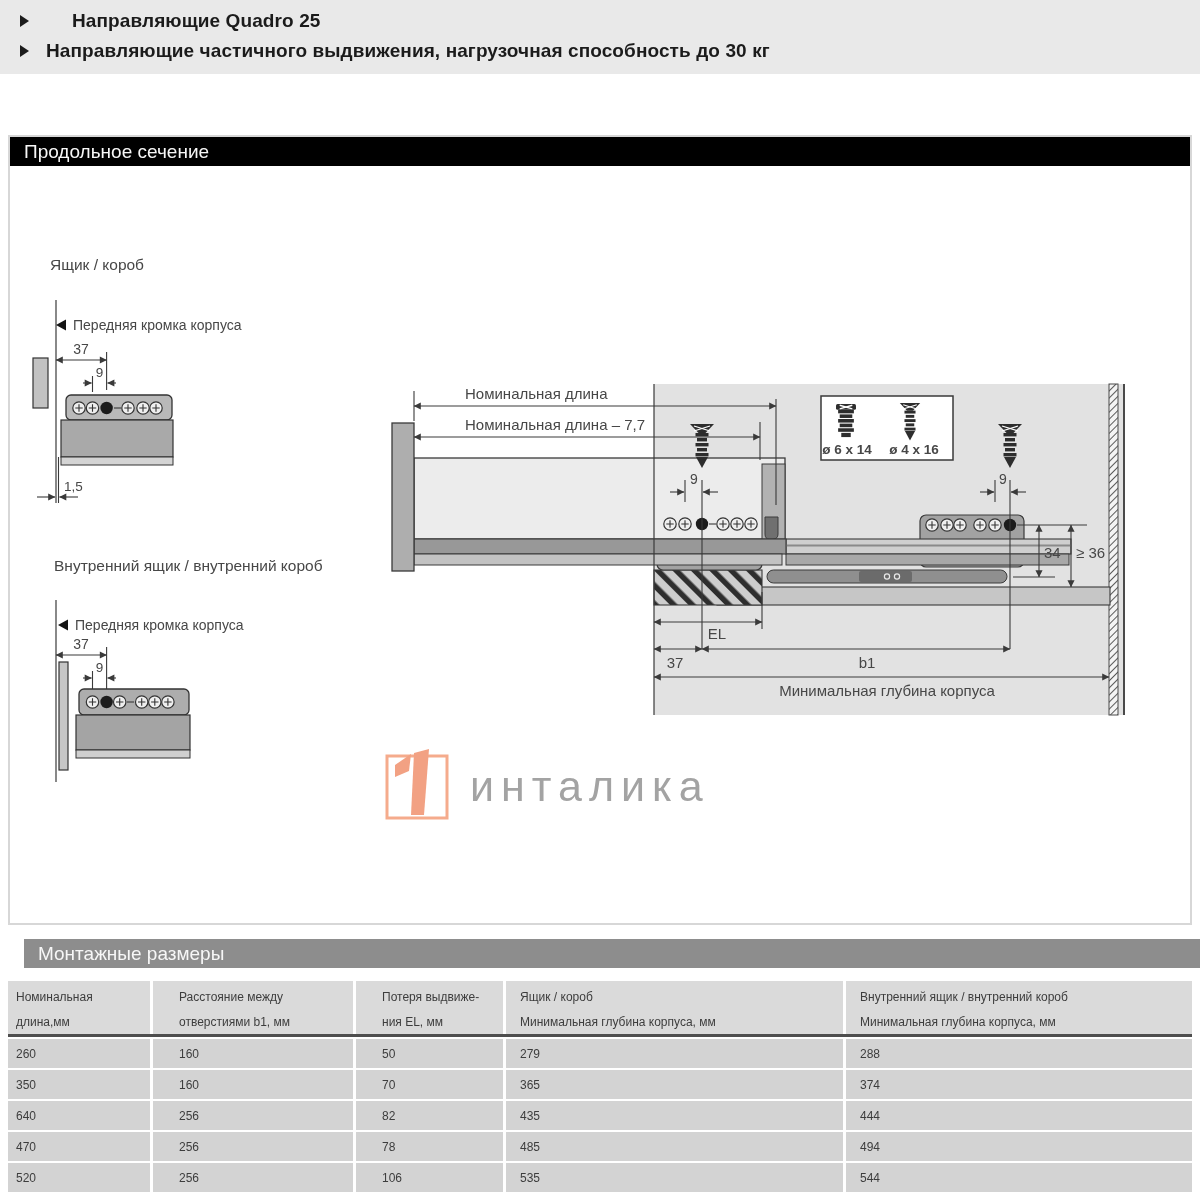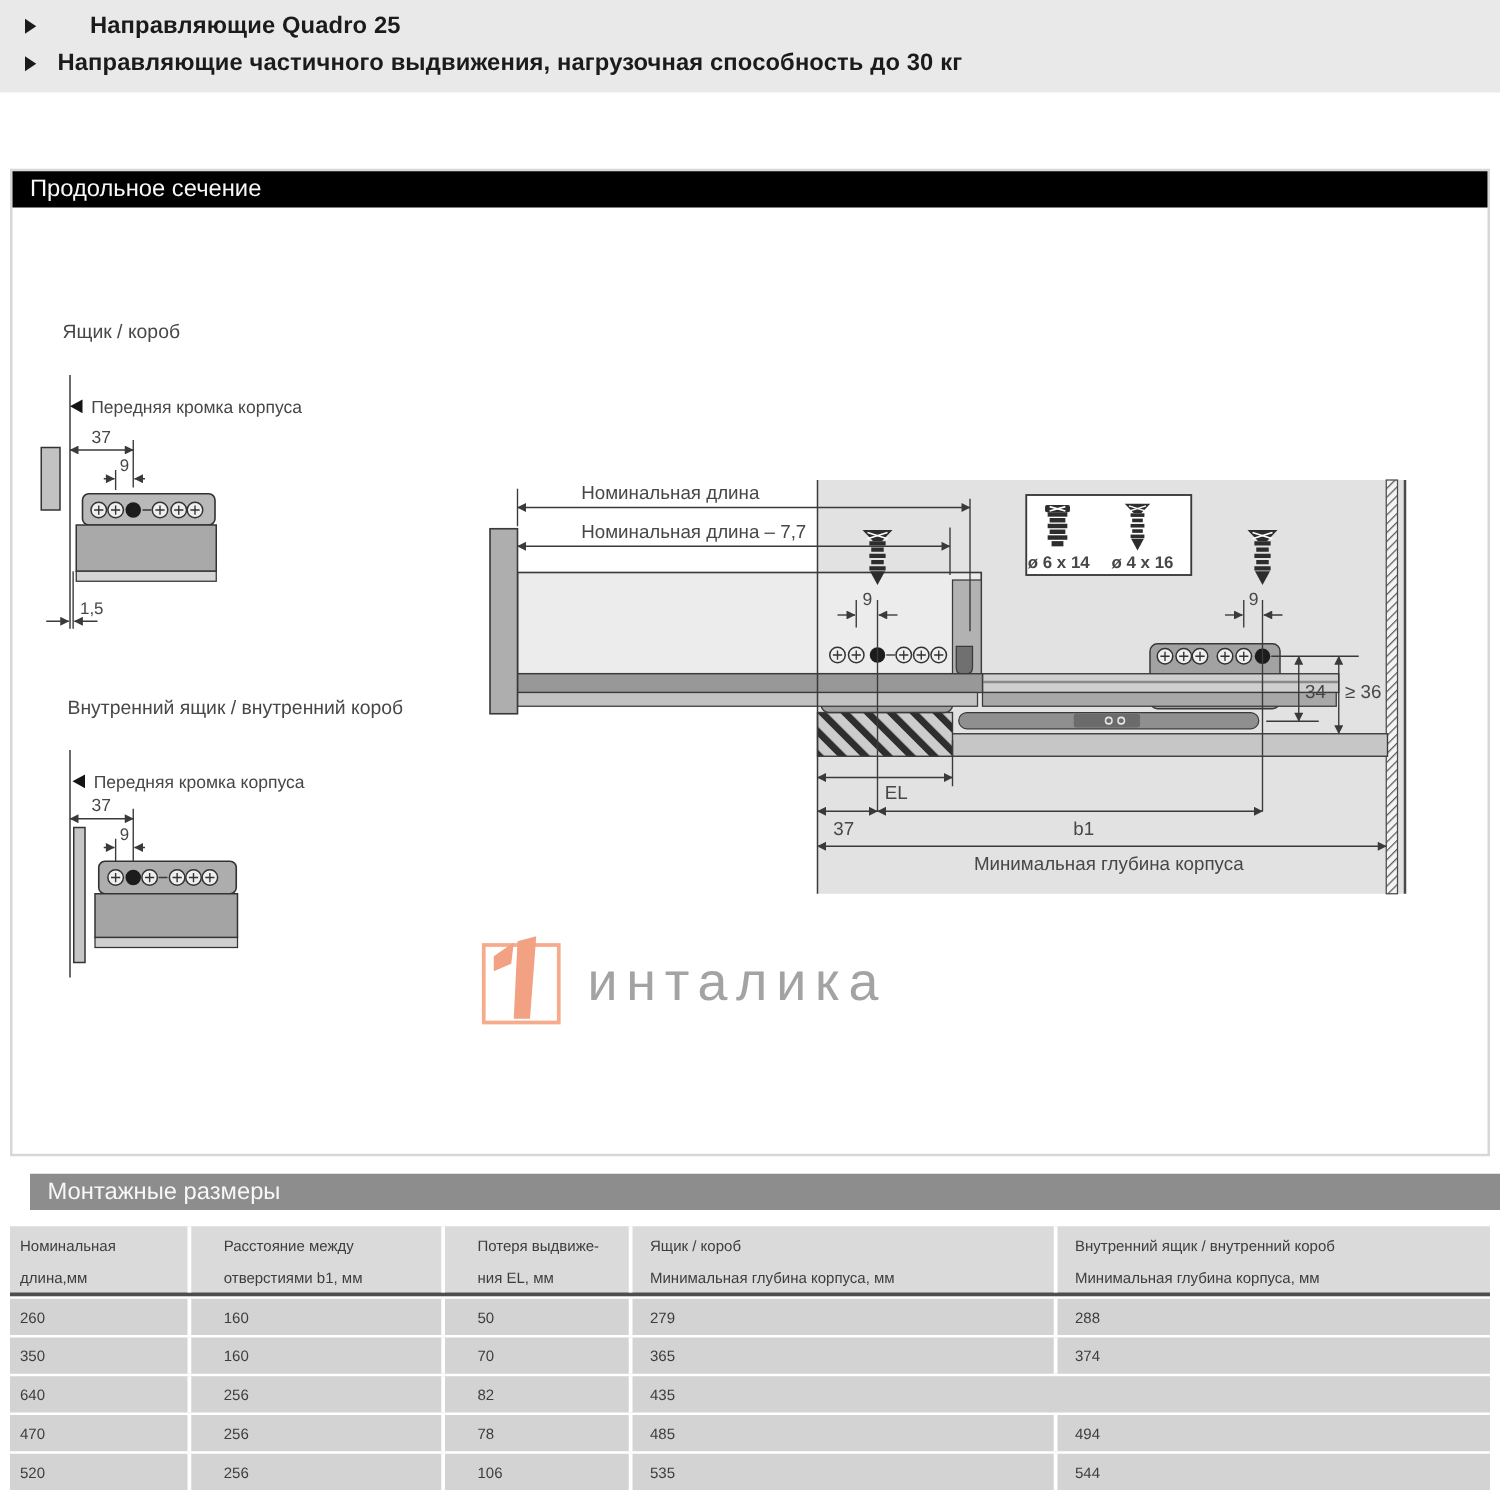--- a/index.html
+++ b/index.html
@@ -313,20 +313,21 @@
     <div class="cell c1 sep p10">160</div>
     <div class="cell c2 sep p10">70</div>
     <div class="cell c3 sep p14">365</div>
     <div class="cell c4 sep p14">374</div>
   </div>
   <div class="trow">
     <div class="cell c0 p8">640</div>
     <div class="cell c1 sep p10">256</div>
     <div class="cell c2 sep p10">82</div>
     <div class="cell c3 sep p14">435</div>
+    <div class="cell c4 sep p14">444</div>
   </div>
   <div class="trow">
     <div class="cell c0 p8">470</div>
     <div class="cell c1 sep p10">256</div>
     <div class="cell c2 sep p10">78</div>
     <div class="cell c3 sep p14">485</div>
     <div class="cell c4 sep p14">494</div>
   </div>
   <div class="trow">
     <div class="cell c0 p8">520</div>

